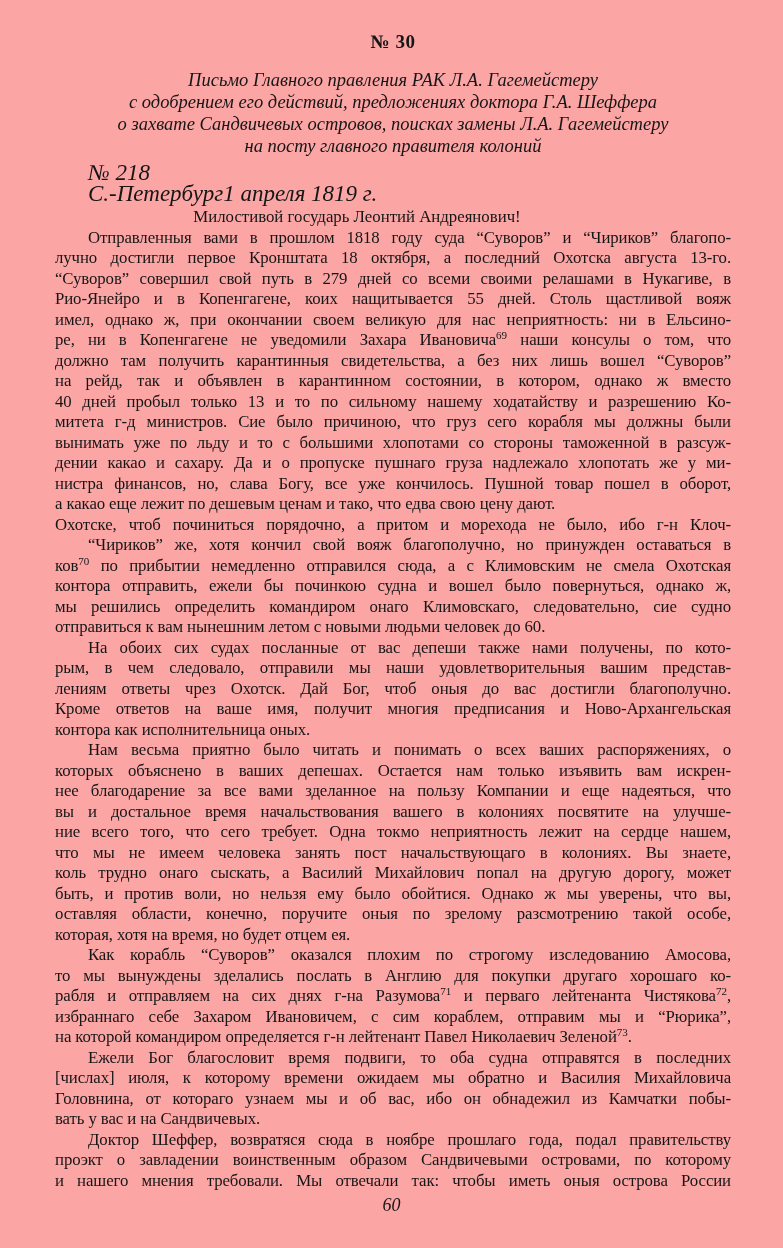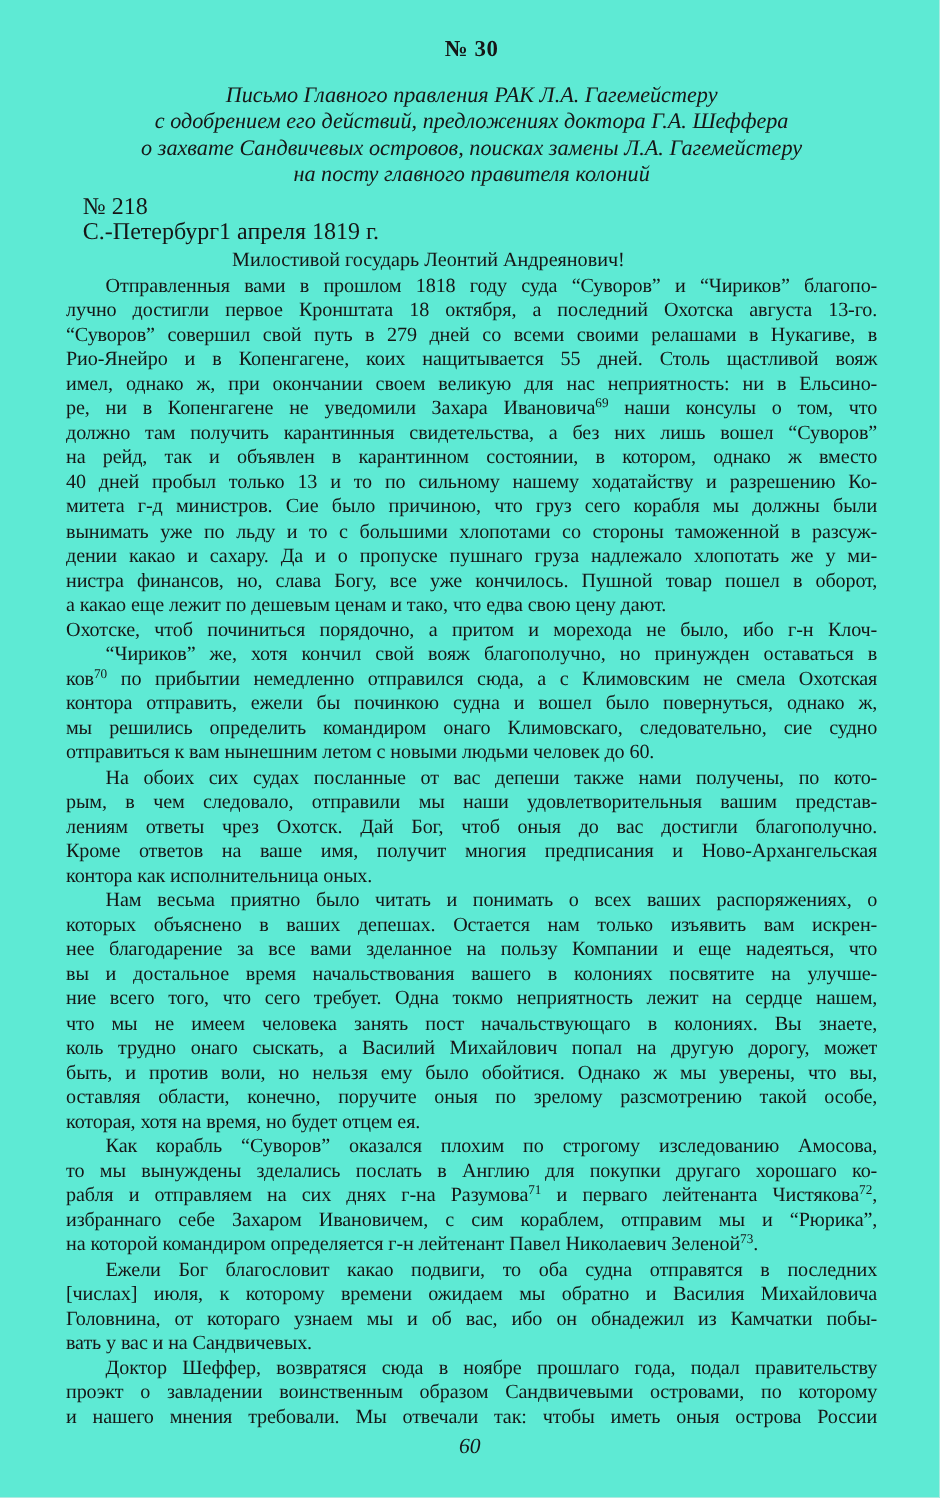--- a/index.html
+++ b/index.html
@@ -1,20 +1,20 @@
 <!DOCTYPE html>
 <html><head>
 <meta charset="utf-8">
 <style>
   html, body { margin: 0; padding: 0; background: #e9e9e9; }
   .page {
     width: 783px; height: 1248px;
     box-sizing: border-box;
     margin: 0 auto;
-    background: #5eead4;
+    background: #fca5a5;
     color: #161616;
     font-family: "Liberation Serif", "DejaVu Serif", serif;
     position: relative;
     padding: 31px 52px 0 55px;
     overflow: hidden;
   }
   .doc-number {
     text-align: center;
     font-weight: bold;
     font-size: 19px;
@@ -23,22 +23,23 @@
   }
   .heading {
     margin-top: 16px;
     font-style: italic;
     font-size: 18.5px;
     line-height: 22px;
     text-align: center;
   }
   .meta {
     margin-top: 5px;
-    margin-left: 14px;
-    font-size: 20px;
+    margin-left: 33px;
+    font-style: italic;
+    font-size: 23px;
     line-height: 21px;
   }
   .place-date { display: flex; justify-content: flex-start; }
   .salutation {
     margin-top: 3px;
     font-size: 16.8px;
     line-height: 20.5px;
     text-align: center;
     padding-right: 72px;
   }
@@ -139,21 +140,21 @@
         <div class="line lastline">которая, хотя на время, но будет отцем ея.</div>
       </div>
       <div class="para">
         <div class="line first">Как корабль “Суворов” оказался плохим по строгому изследованию Амосова,</div>
         <div class="line">то мы вынуждены зделались послать в Англию для покупки другаго хорошаго ко-</div>
         <div class="line">рабля и отправляем на сих днях г-на Разумова<sup>71</sup> и перваго лейтенанта Чистякова<sup>72</sup>,</div>
         <div class="line">избраннаго себе Захаром Ивановичем, с сим кораблем, отправим мы и “Рюрика”,</div>
         <div class="line lastline">на которой командиром определяется г-н лейтенант Павел Николаевич Зеленой<sup>73</sup>.</div>
       </div>
       <div class="para">
-        <div class="line first">Ежели Бог благословит какао подвиги, то оба судна отправятся в последних</div>
+        <div class="line first">Ежели Бог благословит время подвиги, то оба судна отправятся в последних</div>
         <div class="line">[числах] июля, к которому времени ожидаем мы обратно и Василия Михайловича</div>
         <div class="line">Головнина, от котораго узнаем мы и об вас, ибо он обнадежил из Камчатки побы-</div>
         <div class="line lastline">вать у вас и на Сандвичевых.</div>
       </div>
       <div class="para">
         <div class="line first">Доктор Шеффер, возвратяся сюда в ноябре прошлаго года, подал правительству</div>
         <div class="line">проэкт о завладении воинственным образом Сандвичевыми островами, по которому</div>
         <div class="line">и нашего мнения требовали. Мы отвечали так: чтобы иметь оныя острова России</div>
       </div>
     </div>

